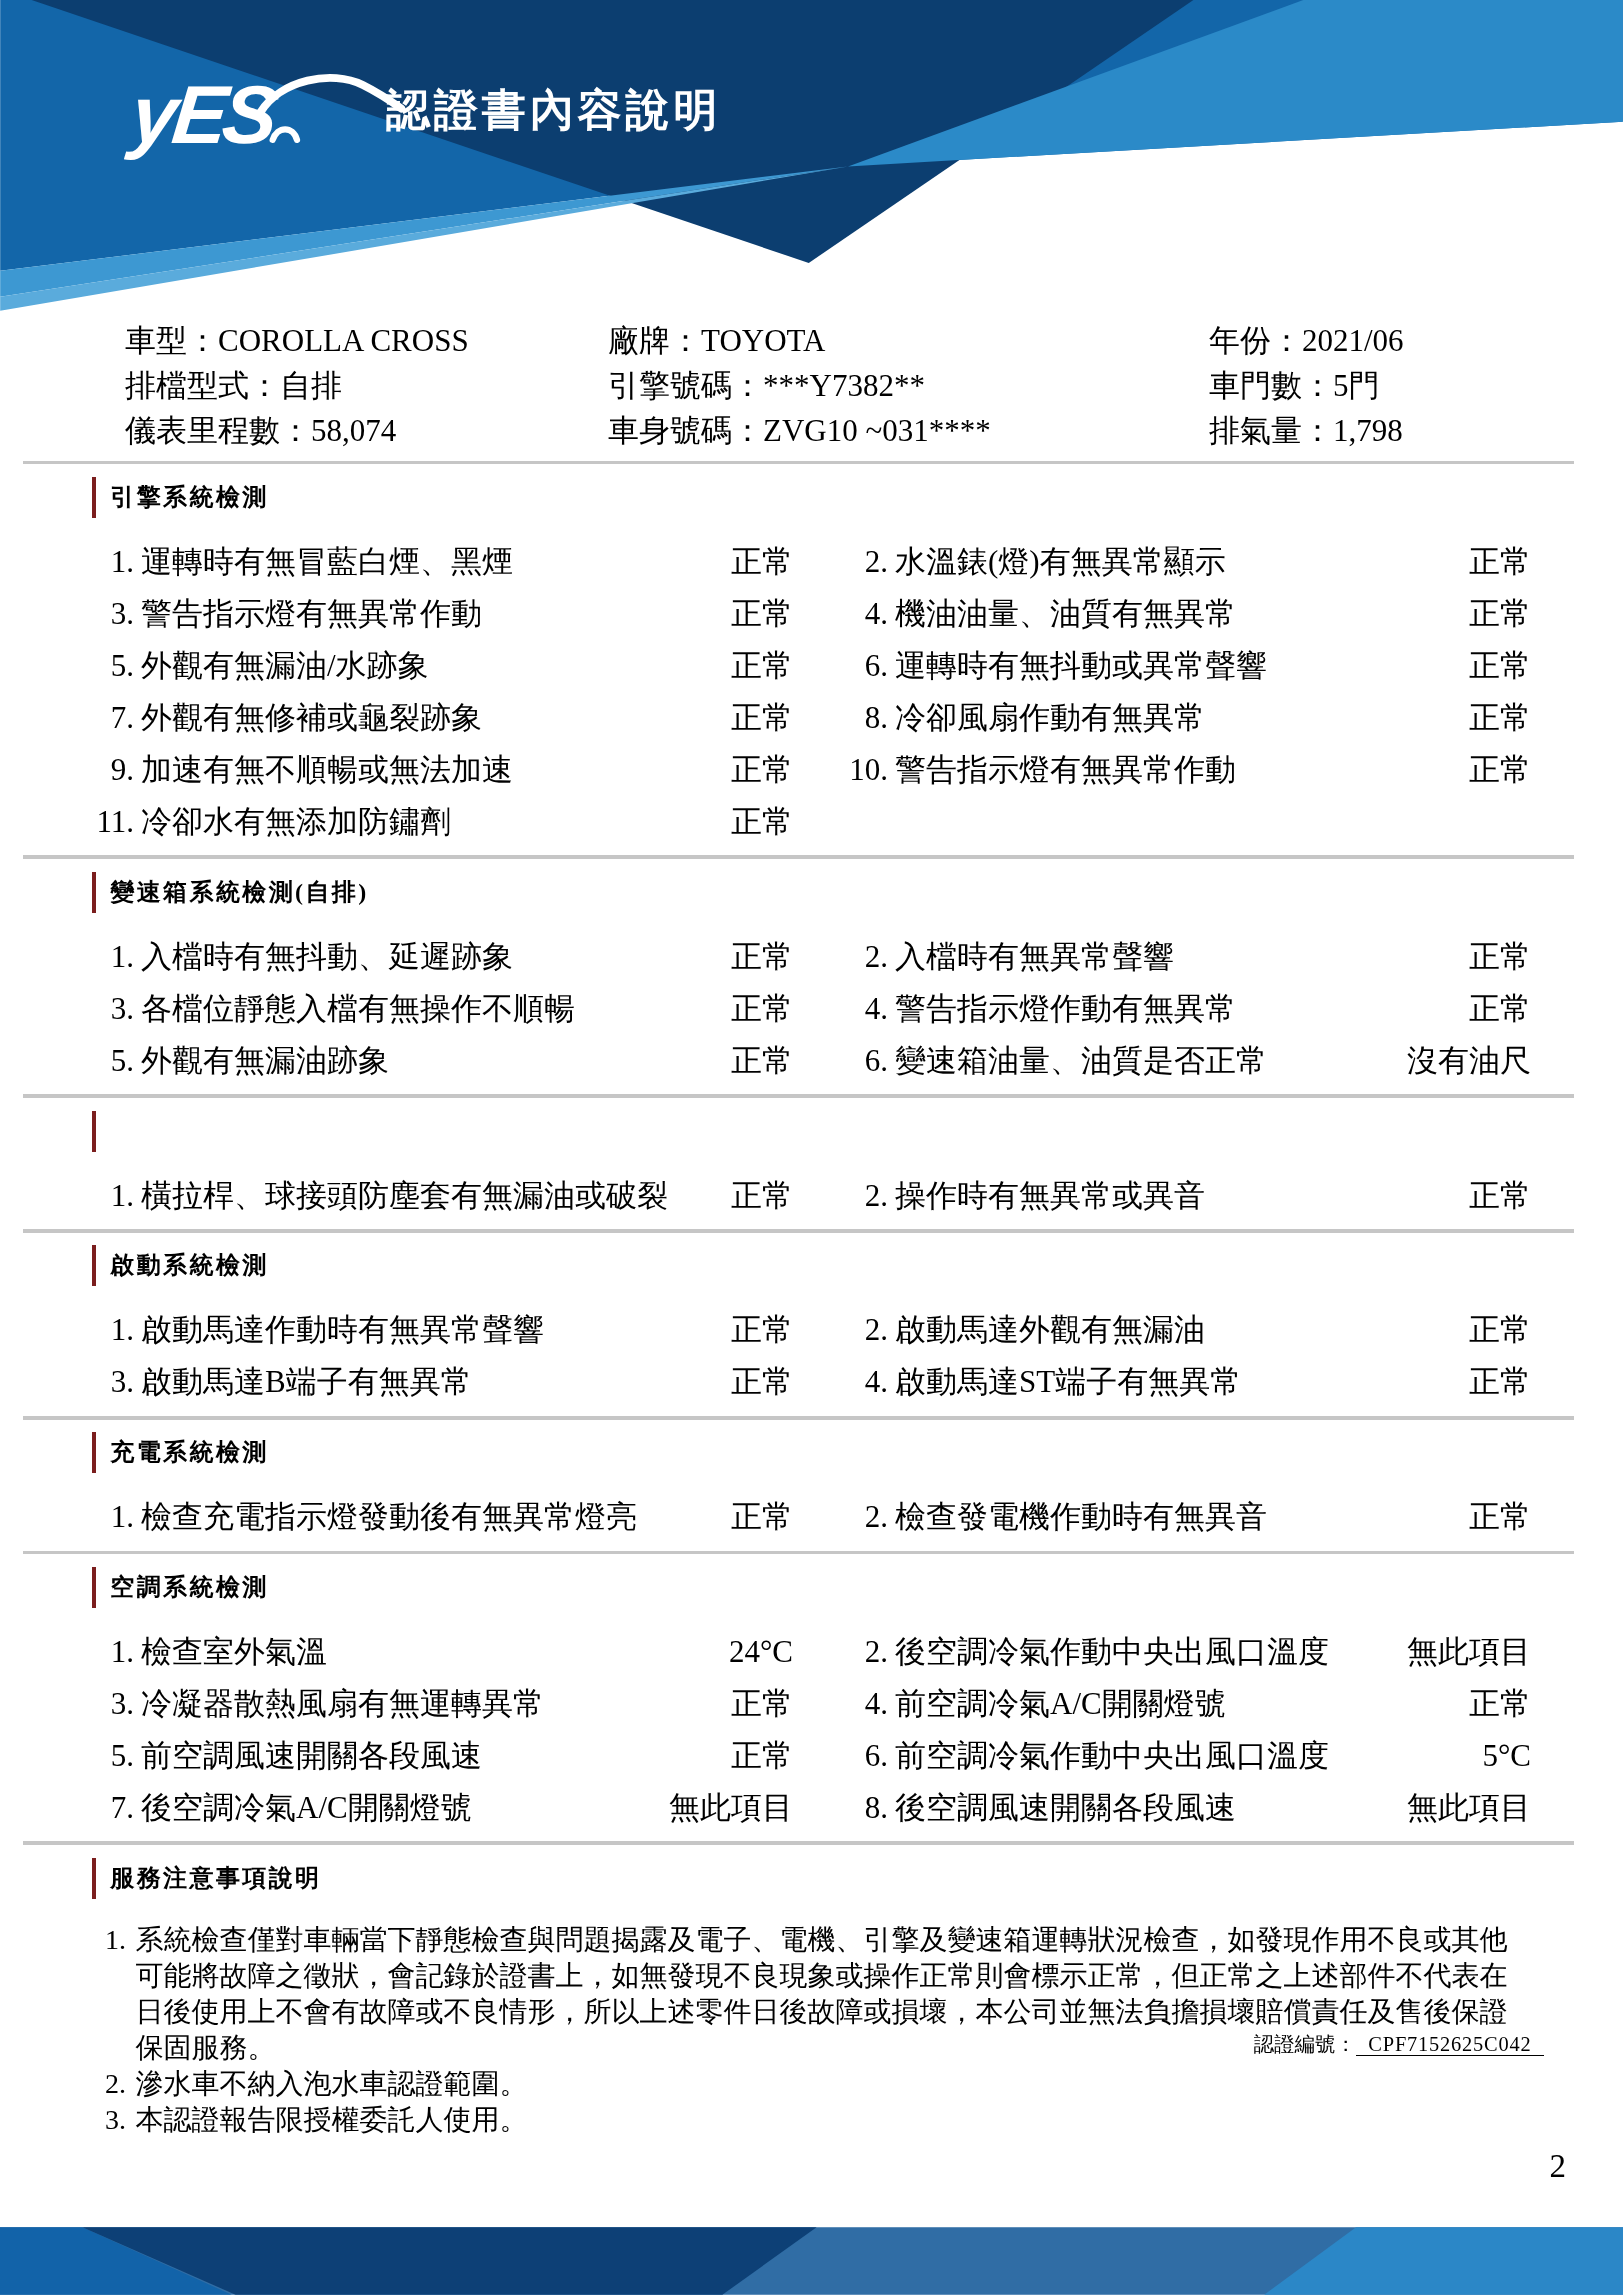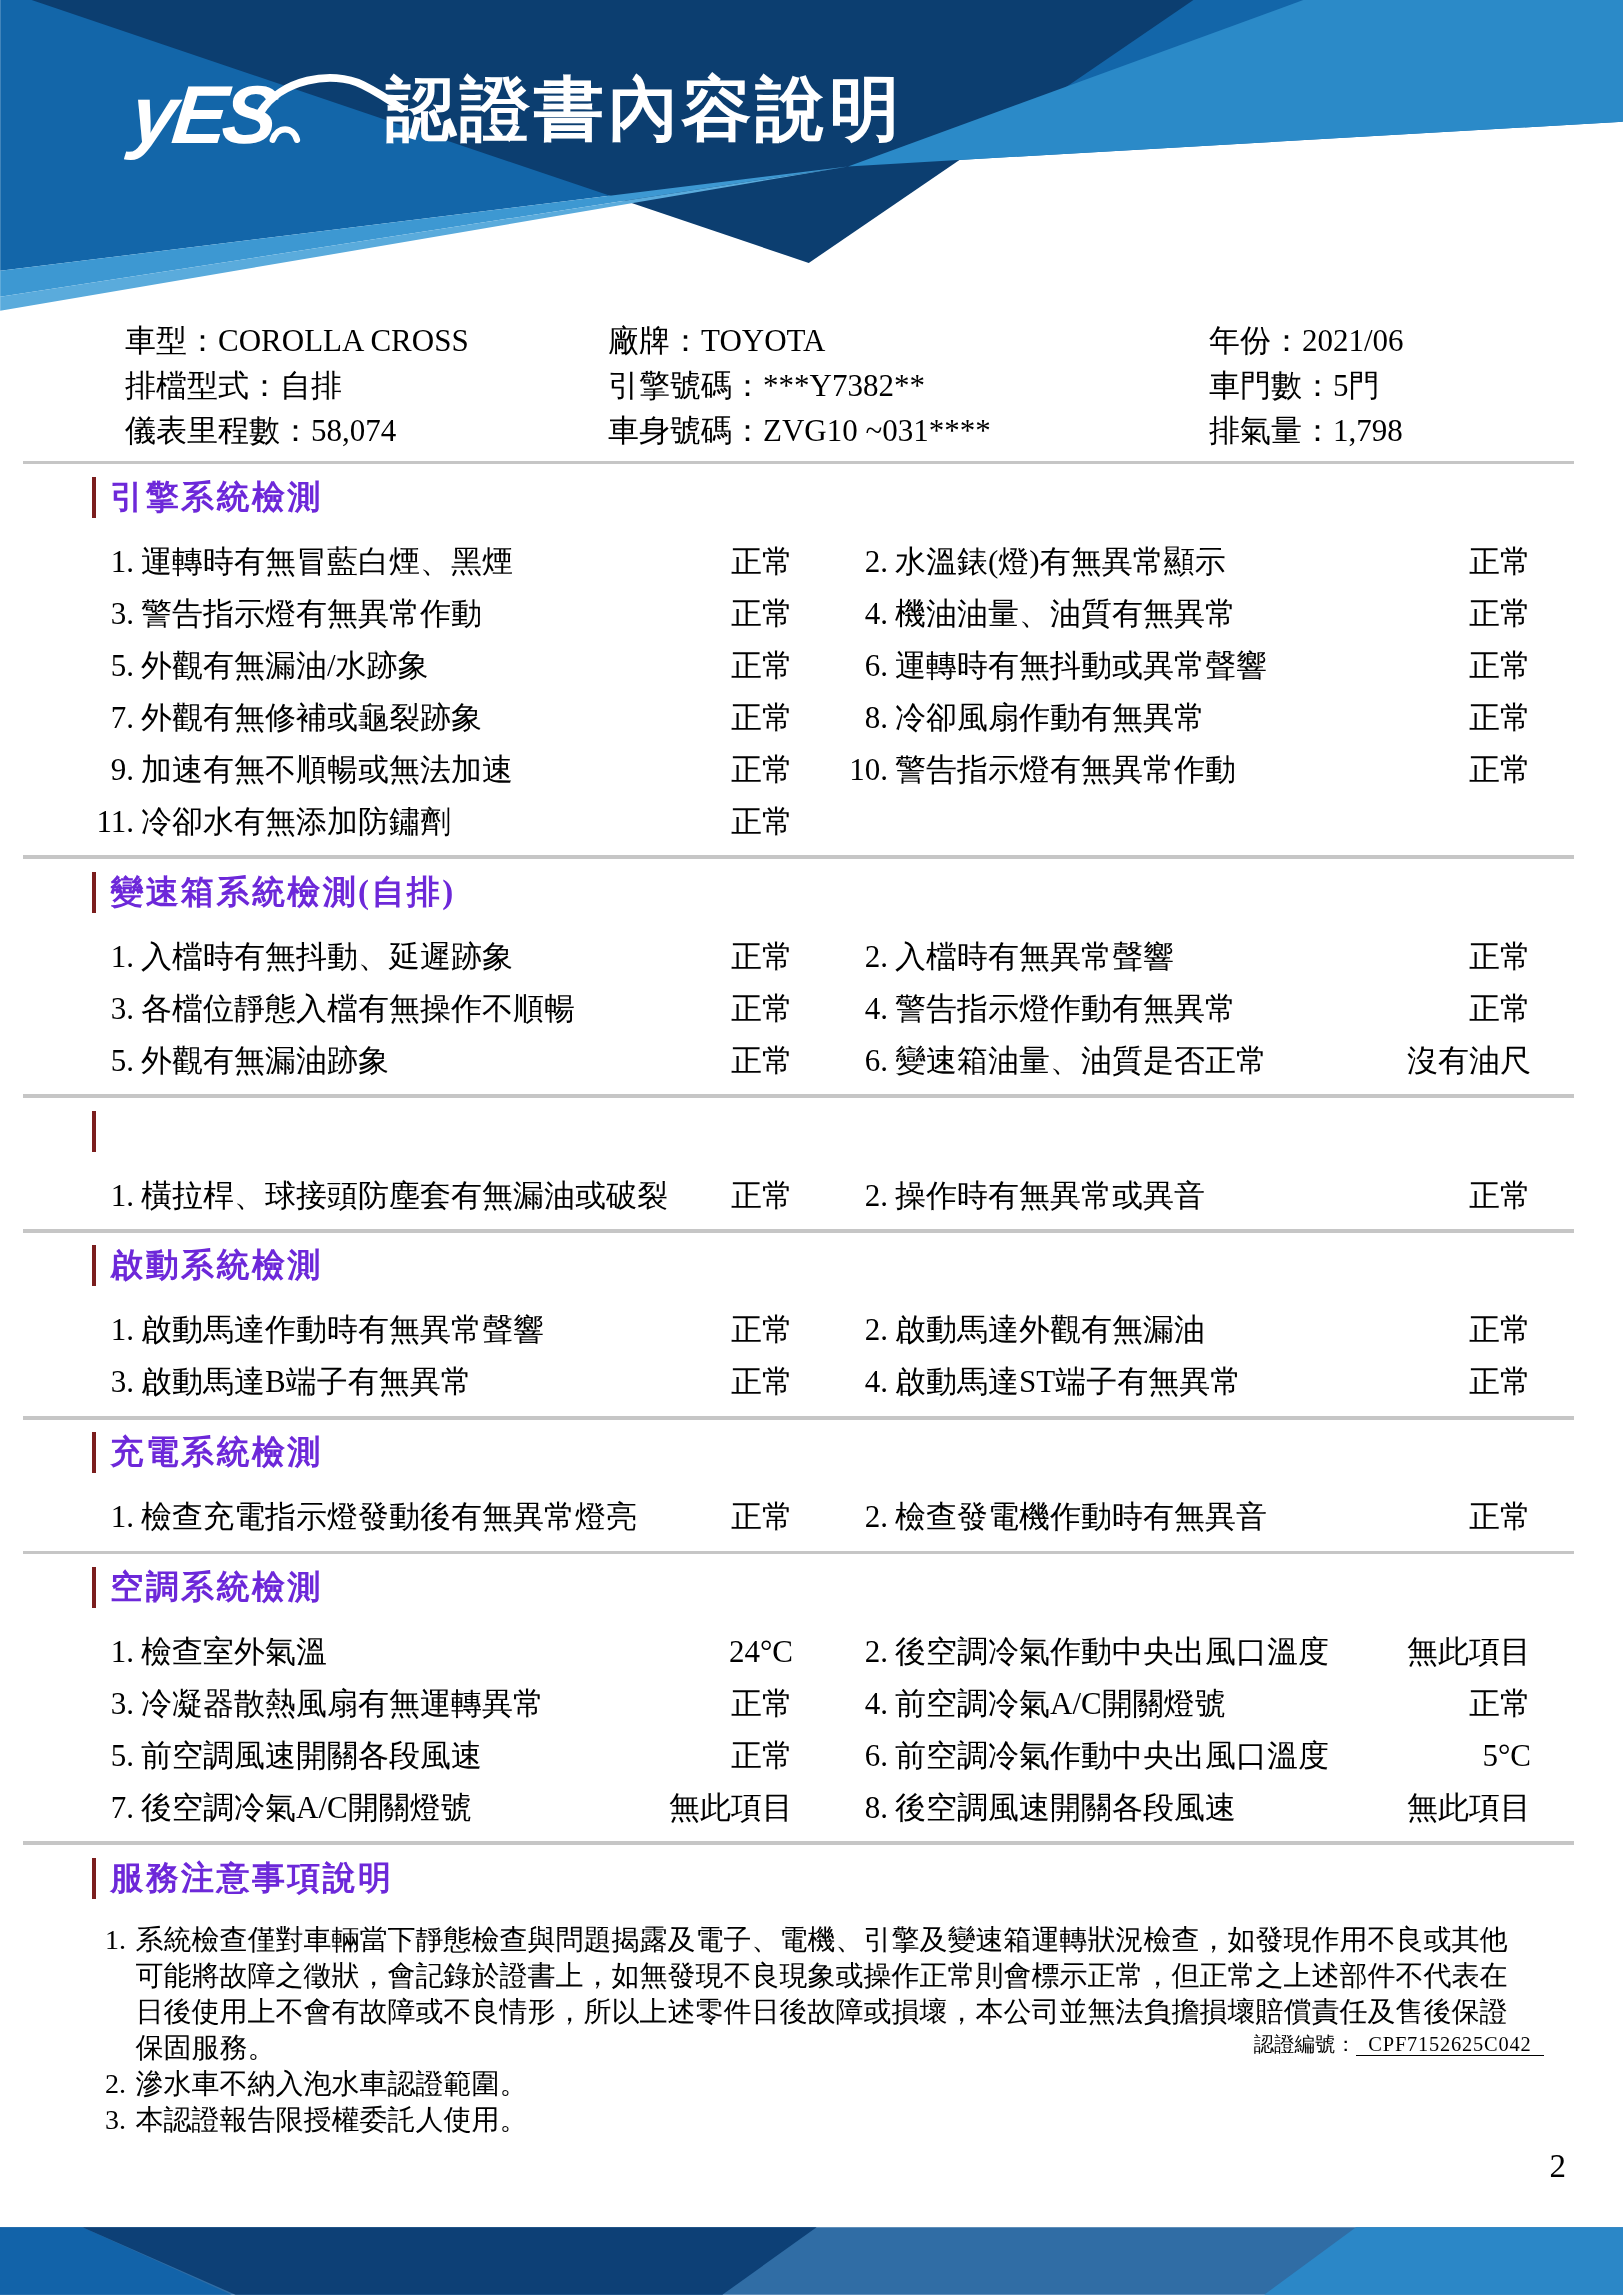--- a/index.html
+++ b/index.html
@@ -15,34 +15,34 @@
   .logo-text {
     position:absolute; left:15.7px; top:6.3px;
     font-family:"Liberation Sans","DejaVu Sans",sans-serif;
     font-weight:bold; font-style:italic; font-size:82px; line-height:82px;
     color:#fff; letter-spacing:-4.7px; transform:skewX(-6deg);
   }
   .car-svg { position:absolute; left:141px; top:-4.7px; }
   .header-title {
     position:absolute; left:386px; top:72px; margin:0;
     font-family:"Liberation Sans","DejaVu Sans",sans-serif;
-    font-weight:bold; font-size:70px; line-height:75px; color:#fff; letter-spacing:3.9px;
+    font-weight:bold; font-size:44px; line-height:75px; color:#fff; letter-spacing:3.9px;
   }
   
   .content { position:relative; padding:324px 92px 0 90px; }
   .vehicle-info {
     display:grid; grid-template-columns:483px 601px 1fr;
     row-gap:11px; font-size:31px; padding-left:35px;
   }
   .vi-cell { height:34px; line-height:34px; white-space:nowrap; }
   .divider { height:3.9px; background:#c6c6c6; margin-left:-67px; margin-right:-43px; }
   .vehicle-info + .divider { margin-top:12.6px; }
   .sec-title {
     display:flex; align-items:flex-end; margin:12.6px 0 0 1.6px;
-    color:#6d28d9; font-size:33px; line-height:41px; font-weight:bold; letter-spacing:2.4px;
+    color:#000000; font-size:24px; line-height:41px; font-weight:bold; letter-spacing:2.4px;
   }
   .sec-bar { flex:none; width:4.7px; height:41px; background:#7b1e1e; margin-right:14px; }
   .items {
     display:grid; grid-template-columns:703px 1fr; column-gap:51px;
     row-gap:19px; margin-top:27px; margin-bottom:17.3px; font-size:31px;
   }
   .item { display:flex; align-items:baseline; height:33px; line-height:33px; white-space:nowrap; }
   .item-no { flex:none; width:44px; text-align:right; margin-right:7px; }
   .item-value { margin-left:auto; text-align:right; padding-left:15.7px; }
   

